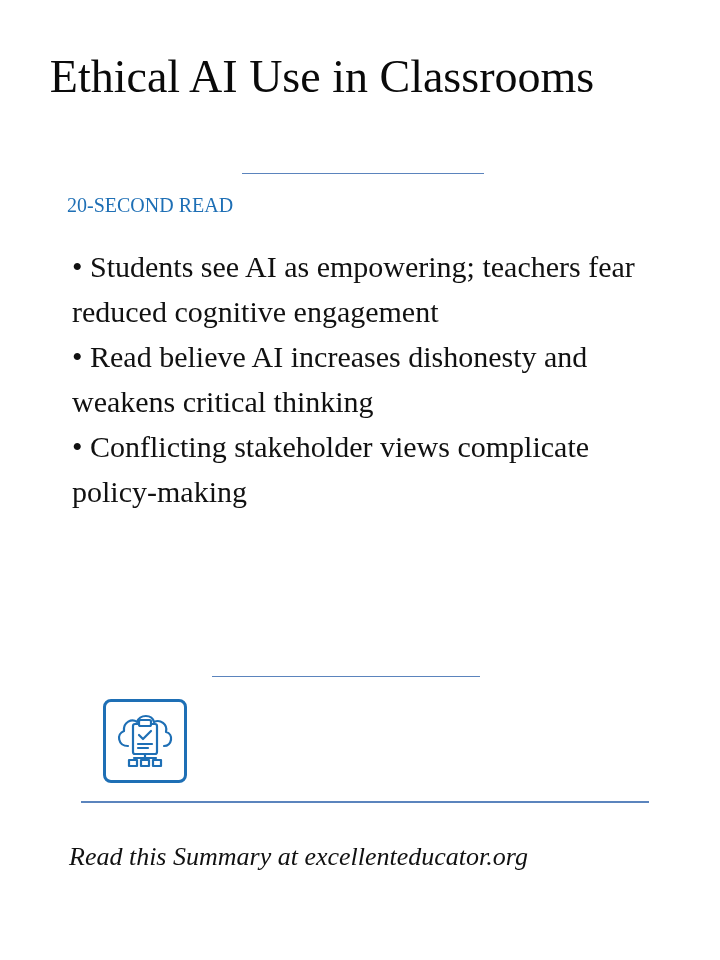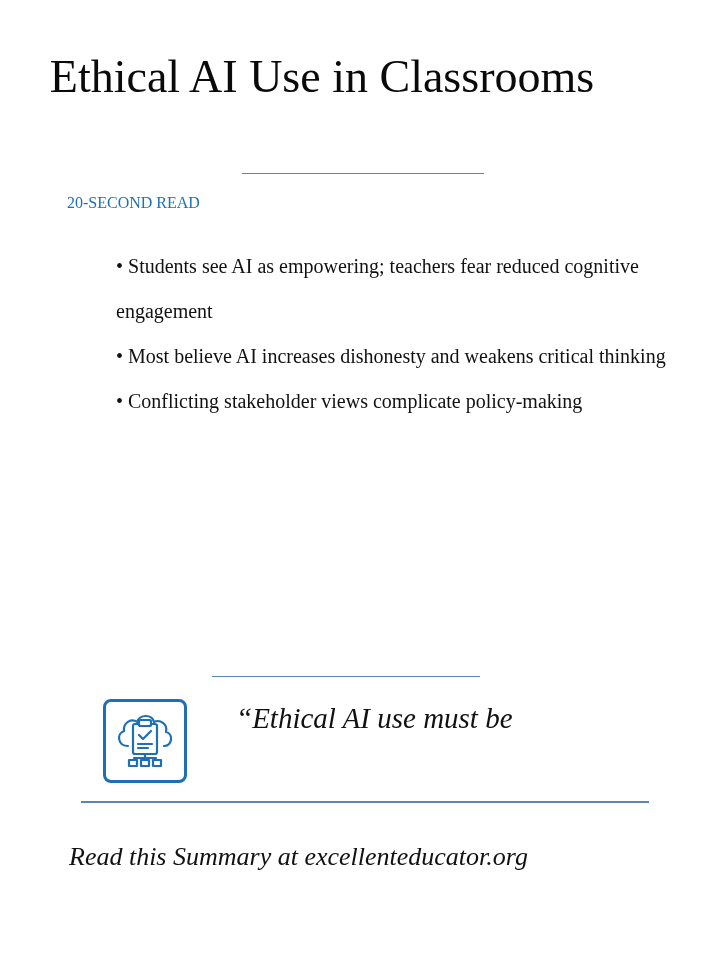--- a/index.html
+++ b/index.html
@@ -1,42 +1,42 @@
 <!DOCTYPE html>
 <html><head>
   <meta charset="utf-8">
   <style>
     html, body { margin: 0; padding: 0; background: #ffffff; }
     body { width: 720px; height: 960px; position: relative; overflow: hidden;
            font-family: "Liberation Serif", "DejaVu Serif", serif; color: #111; }
     .title { position: absolute; top: 50px; left: 0; width: 644px; text-align: center;
              font-size: 46px; line-height: 54px; font-weight: normal; margin: 0; color: #0a0a0a; }
     .rule-top { position: absolute; top: 173px; left: 242px; width: 242px; height: 1px; background: #5b84bd; }
-    .label { position: absolute; top: 194px; left: 67px; font-size: 16px; color: #1e6fb5;
+    .label { position: absolute; top: 194px; left: 67px; font-size: 20px; color: #1e6fb5;
              letter-spacing: 0px; }
-    .bullets { position: absolute; top: 244px; left: 72px; width: 600px; font-size: 20px; line-height: 45px; margin-left: 44px; }
+    .bullets { position: absolute; top: 244px; left: 72px; width: 600px; font-size: 30px; line-height: 45px; }
     .bullets div { margin: 0; }
     .rule-mid { position: absolute; top: 676px; left: 212px; width: 268px; height: 1px; background: #5b84bd; }
     .icon-box { position: absolute; top: 699px; left: 103px; width: 84px; height: 84px;
                 border: 3px solid #1e6fb5; border-radius: 8px; box-sizing: border-box; }
     .icon-box svg { position: absolute; left: 0; top: 0; }
     .quote { position: absolute; top: 700px; left: 236px; font-style: italic; font-size: 29px; line-height: 36px; color: #111; }
     .rule-bot { position: absolute; top: 801px; left: 81px; width: 568px; height: 2px; background: #5b84bd; }
     .footer { position: absolute; top: 838px; left: 69px; font-style: italic; font-size: 26px; line-height: 38px; }
   </style>
 </head>
 <body>
 
 <h1 class="title">Ethical AI Use in Classrooms</h1>
 <div class="rule-top"></div>
 <div class="label">20-SECOND READ</div>
 
 <div class="bullets">
   <div>• Students see AI as empowering; teachers fear reduced cognitive engagement</div>
-  <div>• Most believe AI increases dishonesty and weakens critical thinking</div>
+  <div>• Read believe AI increases dishonesty and weakens critical thinking</div>
   <div>• Conflicting stakeholder views complicate policy-making</div>
 </div>
 
 <div class="rule-mid"></div>
 
 <div class="icon-box">
   <svg width="78" height="78" viewBox="0 0 78 78" fill="none" stroke="#1e6fb5" stroke-width="2.2" stroke-linecap="round" stroke-linejoin="round">
     <path d="M22 44 C12 44 10 32 18 29 C17 20 26 16 31 20 C34 12 46 12 48 20 C54 17 62 22 60 30 C68 32 66 44 58 44"></path>
     <rect x="27" y="22" width="24" height="30" rx="2" fill="#fff"></rect>
     <rect x="33" y="18" width="12" height="6" rx="1.5" fill="#fff"></rect>
@@ -45,20 +45,19 @@
     <line x1="32" y1="46" x2="42" y2="46"></line>
     <line x1="39" y1="52" x2="39" y2="56"></line>
     <line x1="28" y1="56" x2="50" y2="56"></line>
     <rect x="23" y="58" width="8" height="6"></rect>
     <rect x="35" y="58" width="8" height="6"></rect>
     <rect x="47" y="58" width="8" height="6"></rect>
   </svg>
 </div>
 
 <div class="quote">
-  <div>“Ethical AI use must be</div>
 </div>
 
 <div class="rule-bot"></div>
 
 <div class="footer">
   <div>Read this Summary at excellenteducator.org</div>
 </div>
 
 </body></html>

